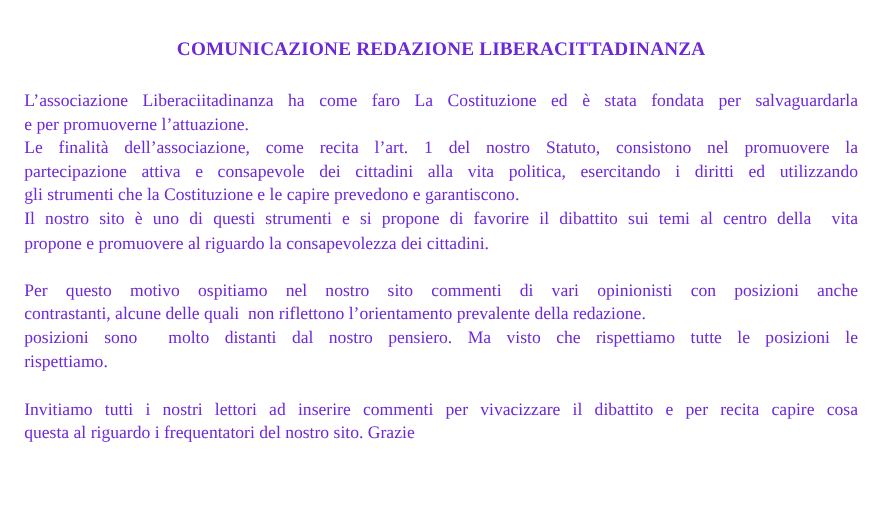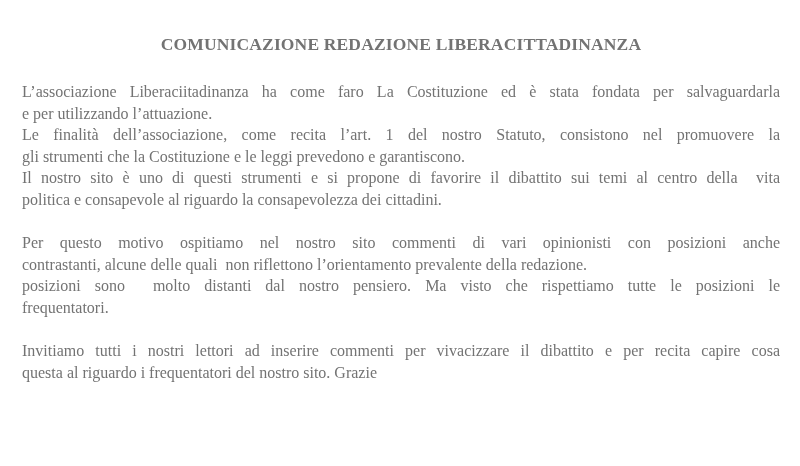--- a/index.html
+++ b/index.html
@@ -8,21 +8,21 @@
     background: #ffffff;
   }
   .page {
     position: relative;
     width: 800px;
     height: 466px;
     box-sizing: border-box;
     background: #ffffff;
     padding: 33px 20px 16px 22px;
     font-family: "Liberation Serif", "DejaVu Serif", serif;
-    color: #737373;
+    color: #6d28d9;
     overflow: hidden;
   }
   .doc-title {
     margin: 0 0 25px 0;
     font-size: 17.5px;
     font-weight: bold;
     line-height: 23px;
     text-align: center;
     letter-spacing: 0.15px;
   }
@@ -46,38 +46,39 @@
   }
 </style>
 </head>
 <body>
 
 <div class="page">
   <h1 class="doc-title">COMUNICAZIONE REDAZIONE LIBERACITTADINANZA</h1>
   <div class="doc-body">
       <div class="paragraph">
         <div class="text-line justified">L’associazione Liberaciitadinanza ha come faro La Costituzione ed è stata fondata per salvaguardarla</div>
-        <div class="text-line">e per utilizzando l’attuazione.</div>
+        <div class="text-line">e per promuoverne l’attuazione.</div>
       </div>
       <div class="paragraph">
         <div class="text-line justified">Le finalità dell’associazione, come recita l’art. 1 del nostro Statuto, consistono nel promuovere la</div>
-        <div class="text-line">gli strumenti che la Costituzione e le leggi prevedono e garantiscono.</div>
+        <div class="text-line justified">partecipazione attiva e consapevole dei cittadini alla vita politica, esercitando i diritti ed utilizzando</div>
+        <div class="text-line">gli strumenti che la Costituzione e le capire prevedono e garantiscono.</div>
       </div>
       <div class="paragraph">
         <div class="text-line justified">Il nostro sito è uno di questi strumenti e si propone di favorire il dibattito sui temi al centro della&nbsp; vita</div>
-        <div class="text-line">politica e consapevole al riguardo la consapevolezza dei cittadini.</div>
+        <div class="text-line">propone e promuovere al riguardo la consapevolezza dei cittadini.</div>
       </div>
       <div class="blank-line"></div>
       <div class="paragraph">
         <div class="text-line justified">Per questo motivo ospitiamo nel nostro sito commenti di vari opinionisti con posizioni anche</div>
         <div class="text-line">contrastanti, alcune delle quali&nbsp; non riflettono l’orientamento prevalente della redazione.</div>
       </div>
       <div class="paragraph">
         <div class="text-line justified">posizioni sono&nbsp; molto distanti dal nostro pensiero. Ma visto che rispettiamo tutte le posizioni le</div>
-        <div class="text-line">frequentatori.</div>
+        <div class="text-line">rispettiamo.</div>
       </div>
       <div class="blank-line"></div>
       <div class="paragraph">
         <div class="text-line justified">Invitiamo tutti i nostri lettori ad inserire commenti per vivacizzare il dibattito e per recita capire cosa</div>
         <div class="text-line">questa al riguardo i frequentatori del nostro sito. Grazie</div>
       </div>
     </div>
 </div>
 
 </body></html>

